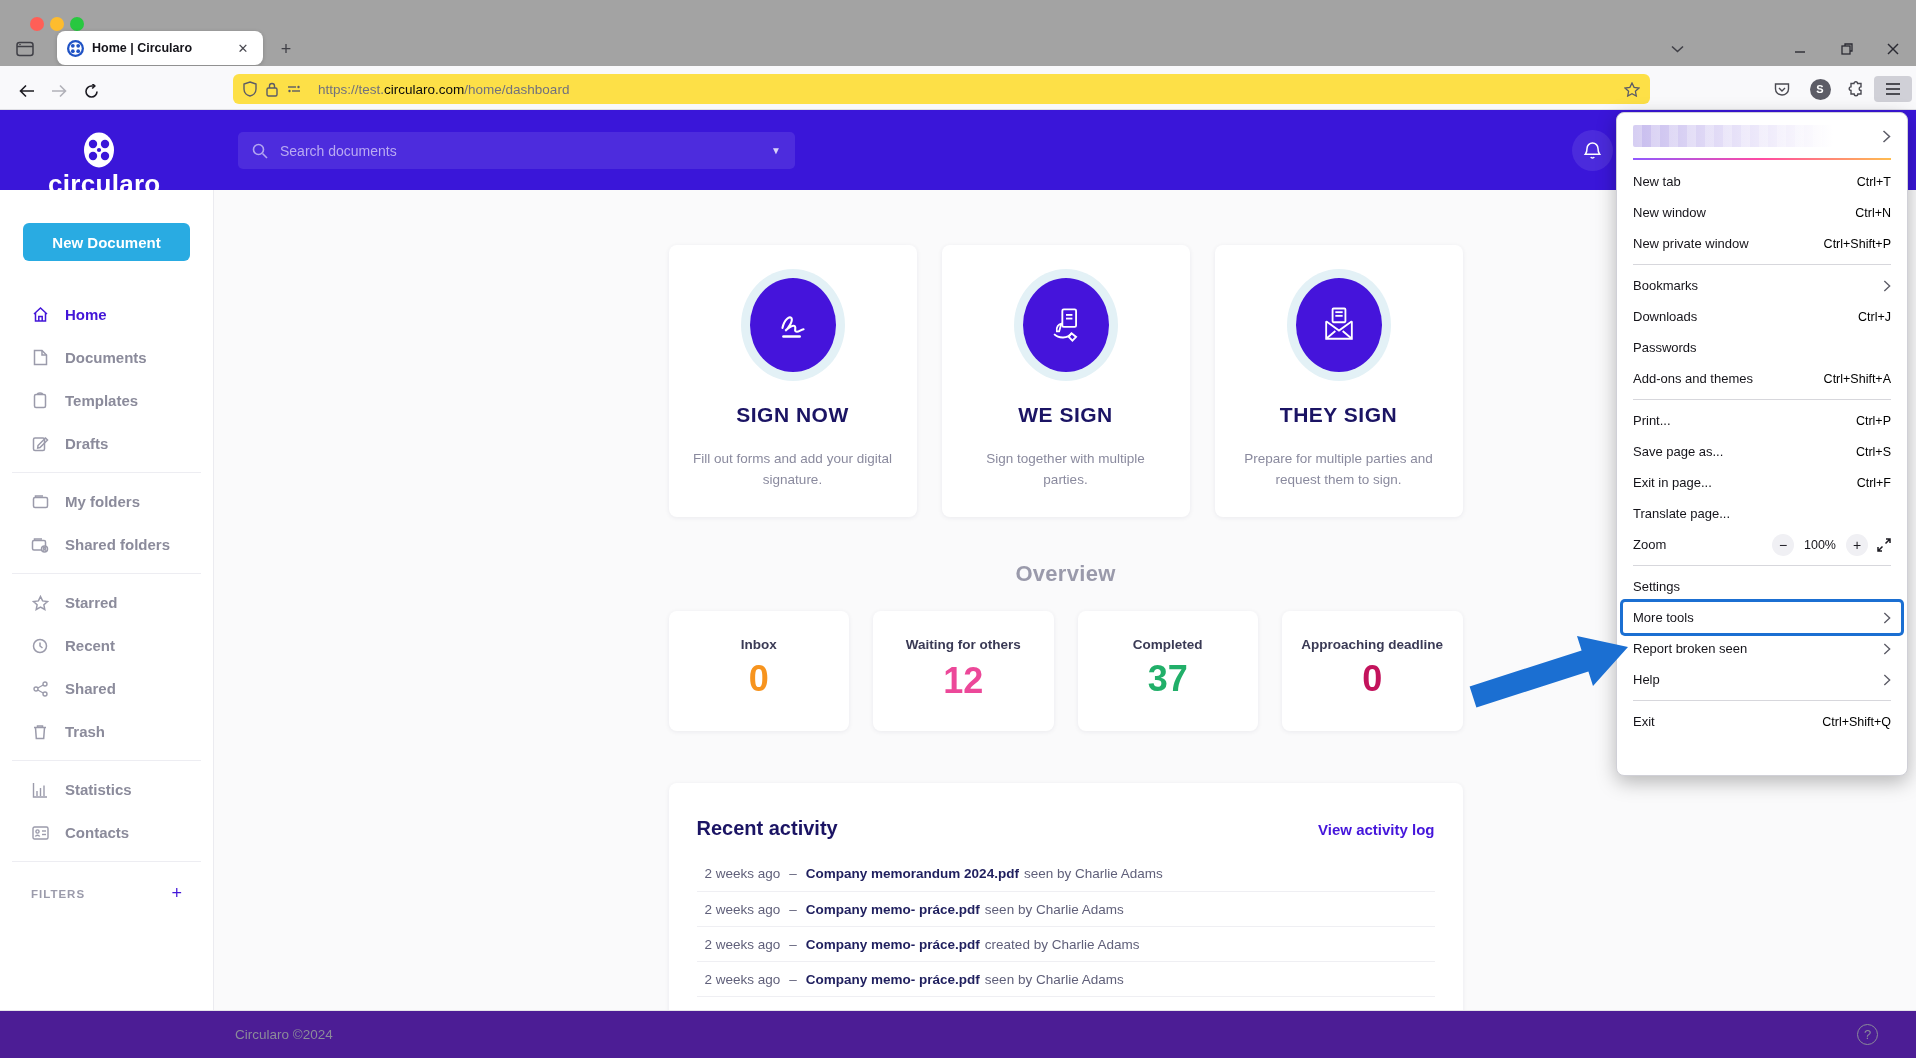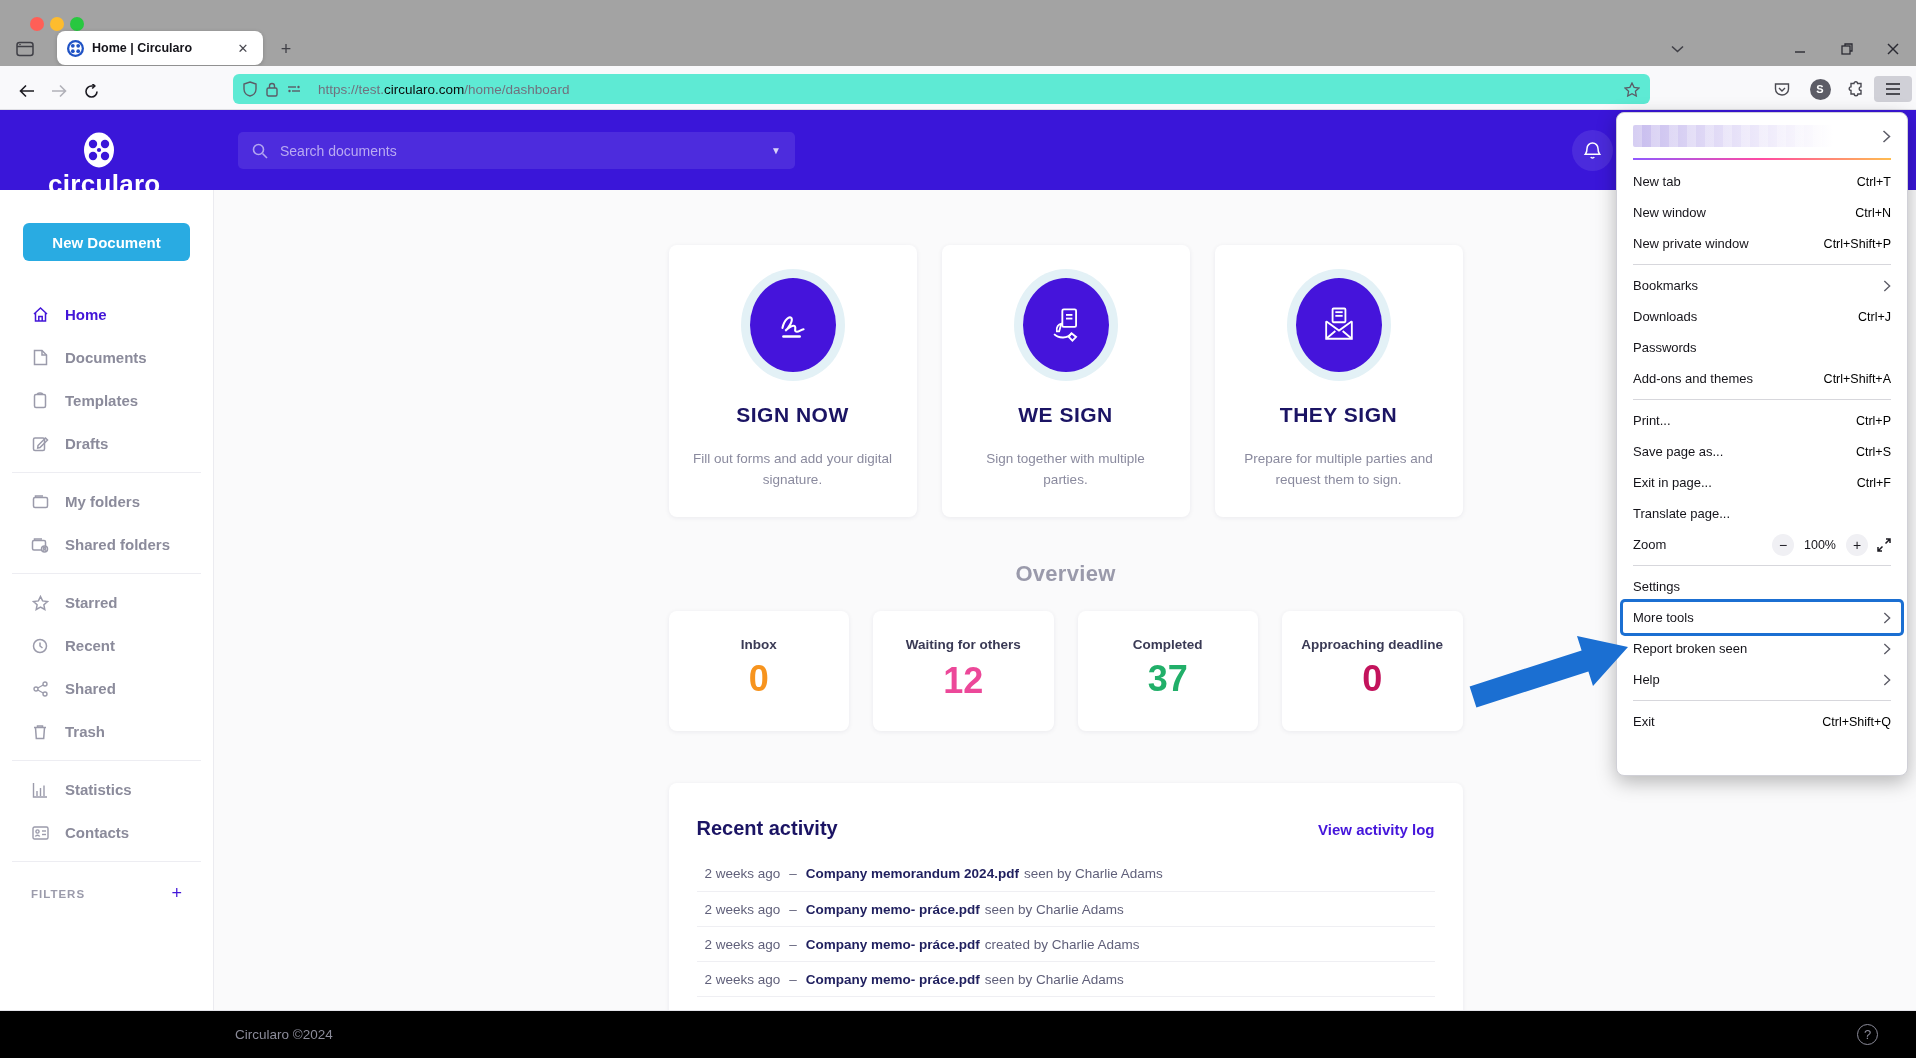--- a/index.html
+++ b/index.html
@@ -15,21 +15,21 @@
   .tab-title{flex:1;font-size:12.5px;color:#15141a;font-weight:600;white-space:nowrap;overflow:hidden;margin-left:8px;}
   .tab-close{width:20px;height:20px;border-radius:4px;display:flex;align-items:center;justify-content:center;color:#4a4a52;font-size:13px;}
   .newtab{position:absolute;left:274px;top:37px;width:24px;height:24px;border-radius:4px;color:#3f3f46;font-size:18px;display:flex;align-items:center;justify-content:center;}
   .tabchev{position:absolute;left:1664px;top:38px;width:26px;height:22px;color:#3f3f46;display:flex;align-items:center;justify-content:center;}
   .winbtn{position:absolute;top:36px;width:28px;height:26px;display:flex;align-items:center;justify-content:center;color:#2b2b33;}
   .win-min{left:1786px;} .win-restore{left:1833px;} .win-close{left:1879px;}
 
   .toolbar{position:absolute;left:0;top:66px;width:1916px;height:44px;background:#f9f9fb;border-bottom:1px solid #dfdfe4;}
   .navbtn{position:absolute;top:78px;width:26px;height:26px;display:flex;align-items:center;justify-content:center;color:#5b5b66;border-radius:4px;}
   .back{left:14px;color:#1c1b22;} .fwd{left:46px;color:#b1b1b9;} .reload{left:78px;color:#1c1b22;}
-  .urlbar{position:absolute;left:233px;top:74px;width:1417px;height:30px;background:#5eead4;border-radius:6px;display:flex;align-items:center;padding:0 10px;}
+  .urlbar{position:absolute;left:233px;top:74px;width:1417px;height:30px;background:#fde047;border-radius:6px;display:flex;align-items:center;padding:0 10px;}
   .urlbar .uicon{color:#5b5b66;margin-right:9px;display:flex;align-items:center;}
   .urltext{font-size:13.5px;margin-left:8px;flex:1;white-space:nowrap;overflow:hidden;}
   .urltext .dim{color:#71717e;} .urltext .host{color:#0c0c0d;}
   .starbtn{color:#5b5b66;display:flex;align-items:center;}
   .tright{position:absolute;top:76px;width:28px;height:26px;display:flex;align-items:center;justify-content:center;color:#4a4a52;}
   .pocket{left:1768px;} .acct{left:1806px;} .puzzle{left:1842px;}
   .hamburger{left:1874px;width:38px;background:#d0d0d7;border-radius:4px;color:#2b2b33;}
   .sbadge{width:21px;height:21px;border-radius:50%;background:#5c5c66;color:#fff;font-size:11px;font-weight:700;display:flex;align-items:center;justify-content:center;}
 
   
@@ -74,21 +74,21 @@
   .activity{margin-top:52px;background:#fff;border-radius:8px;box-shadow:0 1px 5px rgba(25,25,70,.07);padding:34px 28px 10px;height:280px;}
   .ahead{display:flex;align-items:baseline;justify-content:space-between;}
   .atitle{font-size:20px;font-weight:800;color:#1b1464;}
   .alink{font-size:15px;font-weight:700;color:#4415db;margin-left:34px;}
   .arows{margin-top:16px;}
   .act-row{height:35px;display:flex;align-items:center;font-size:13.5px;border-top:1px solid #efeff3;}
   .act-row:first-child{border-top:none;}
   .act-time{color:#60607a;margin-left:8px;} .act-sep{color:#60607a;margin:0 9px;}
   .act-file{color:#1f1f5e;font-weight:700;margin-right:5px;} .act-action{color:#60607a;}
 
-  .footer{position:absolute;left:0;top:1010px;width:1916px;height:48px;background:#000000;border-top:1px solid #e4e4e9;z-index:5;display:flex;align-items:center;}
+  .footer{position:absolute;left:0;top:1010px;width:1916px;height:48px;background:#4c1d95;border-top:1px solid #e4e4e9;z-index:5;display:flex;align-items:center;}
   .ftext{margin-left:235px;font-size:13.5px;color:#8b8b99;}
   .fhelp{position:absolute;right:38px;width:21px;height:21px;border-radius:50%;border:1.4px solid #8b8b99;color:#8b8b99;font-size:13px;display:flex;align-items:center;justify-content:center;}
 
   
   .menu{position:absolute;left:1616px;top:112px;width:292px;height:664px;background:#fff;border:1px solid #d0d0d7;border-radius:8px;box-shadow:0 6px 20px rgba(0,0,0,.28);z-index:20;padding:6px 0;}
   .m-acct{display:flex;align-items:center;height:34px;margin:0 6px;padding:0 10px;border-radius:4px;}
   .pixblock{width:200px;height:22px;border-radius:2px;background:linear-gradient(90deg,#c7bcee 0%,#d8d0f3 25%,#e9e4f9 55%,#f8f6fd 85%,#fff 100%);background-blend-mode:lighten;}
   .pixblock::after{content:"";display:block;width:100%;height:100%;background:repeating-linear-gradient(90deg,rgba(255,255,255,.28) 0 9px,transparent 9px 18px);}
   .m-acct .mchev{margin-left:auto;}
   .gradhr{height:2px;margin:5px 16px 6px;background:linear-gradient(90deg,#9059ff,#ff4aa2,#ffbd4f);border:none;}

